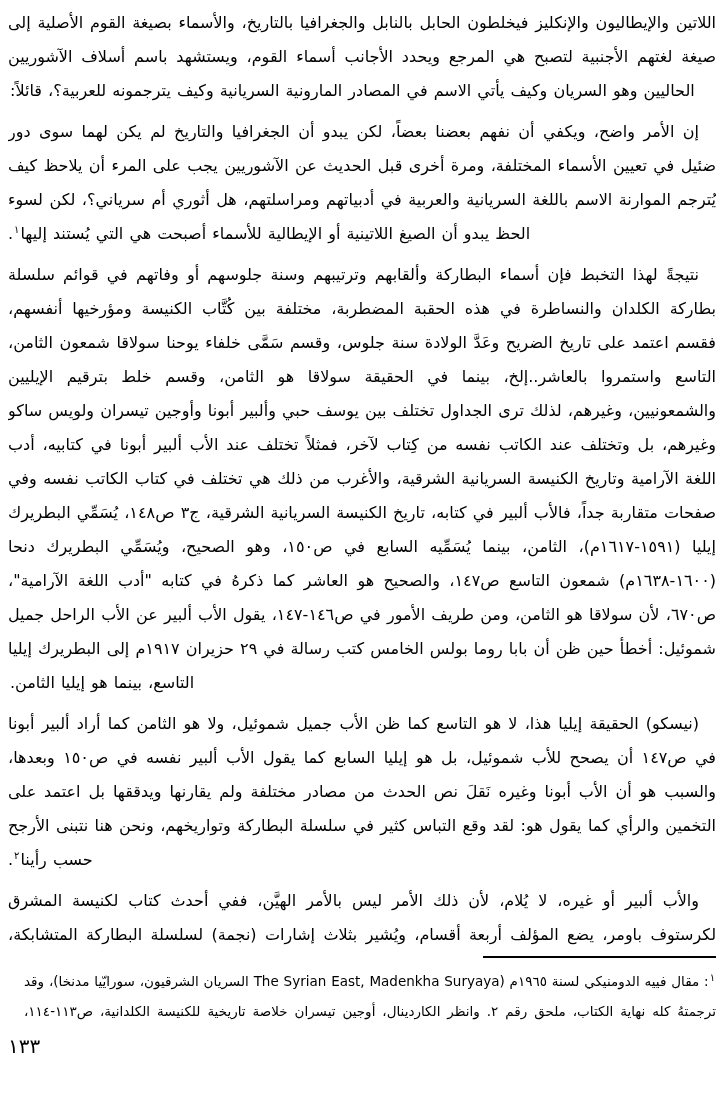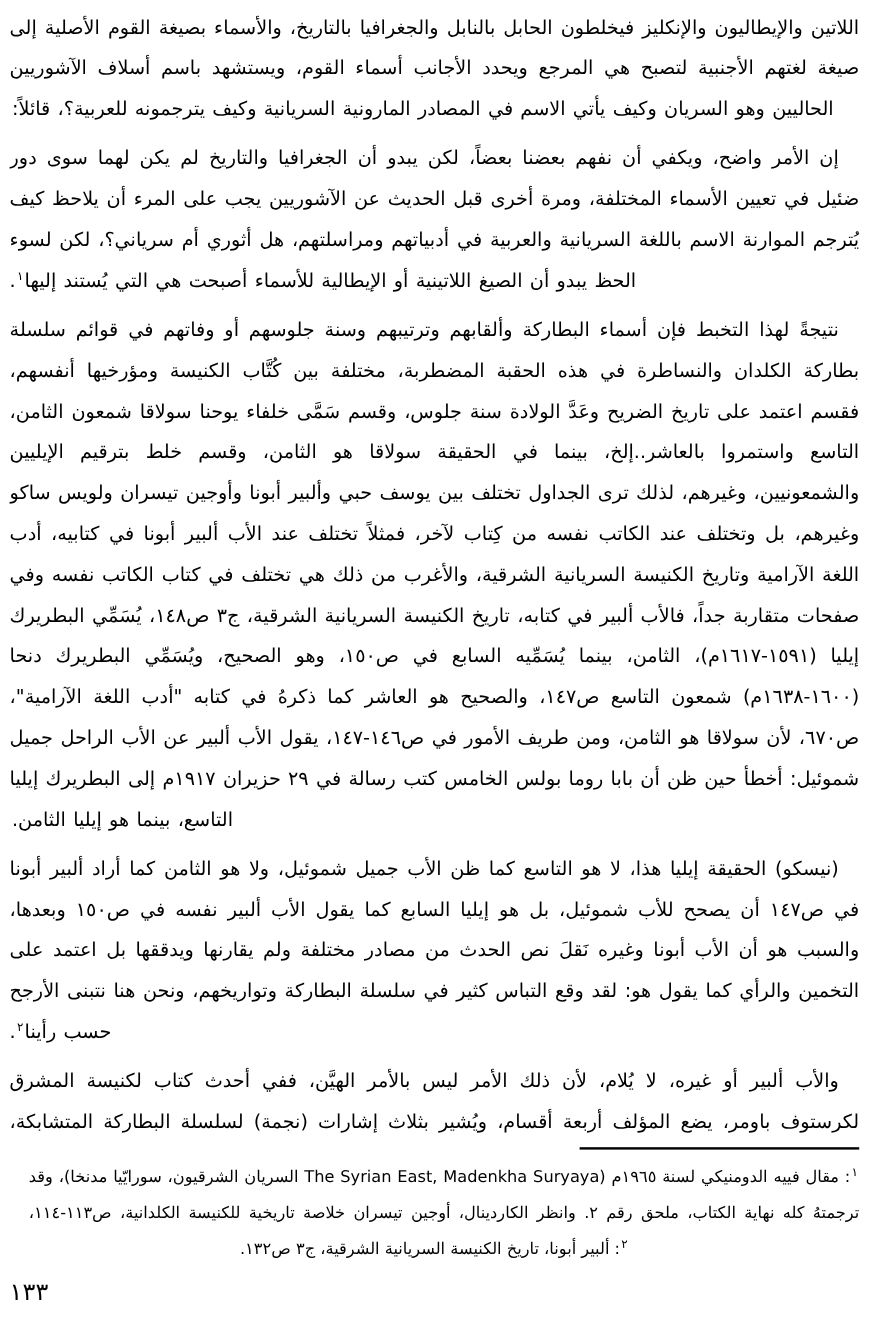--- a/index.html
+++ b/index.html
@@ -77,20 +77,19 @@
     <p class="para"><span>والأب ألبير أو غيره، لا يُلام، لأن ذلك الأمر ليس بالأمر الهيَّن، ففي أحدث كتاب لكنيسة المشرق لكرستوف باومر، يضع المؤلف أربعة أقسام، ويُشير بثلاث إشارات (نجمة) لسلسلة البطاركة المتشابكة، نجمة للذين تكثلكوا وتم الاعتراف بهم من بابا روما واستلموا الاعتراف، ونجمتان للذين وصلوا إلى نتائج مع روما، لكنهم لم يستلموا اعتراف البابا، وثلاث نجمات لمن انشغلوا بالتفاوض مع روما بدون نتيجة، وطبعاً القسم الرابع لمن بقي نسطورياً</span></p>
 
   </main>
 
   <footer class="footnotes-section">
 
     <div class="fn-sep"></div>
 
     <p class="footnote justify"><sup class="fn-ref">١</sup><span>: مقال فييه الدومنيكي لسنة ١٩٦٥م (The Syrian East, Madenkha Suryaya السريان الشرقيون، سورايّيا مدنخا)، وقد ترجمتهُ كله نهاية الكتاب، ملحق رقم ٢. وانظر الكاردينال، أوجين تيسران خلاصة تاريخية للكنيسة الكلدانية، ص١١٣-١١٤،</span></p>
 
-    <p class="footnote center"><sup class="fn-ref">٢</sup><span>: ألبير أبونا، تاريخ الكنيسة السريانية الشرقية، ج٣ ص١٣٢.</span></p>
 
 
     <div class="page-number">١٣٣</div>
 
   </footer>
 
 </div>
 
 </body></html>

